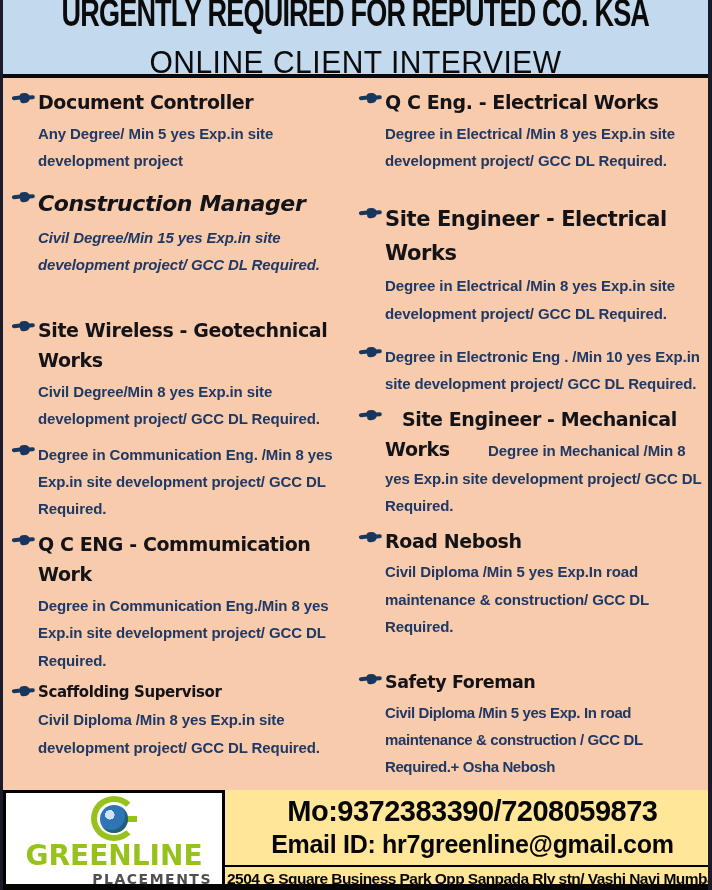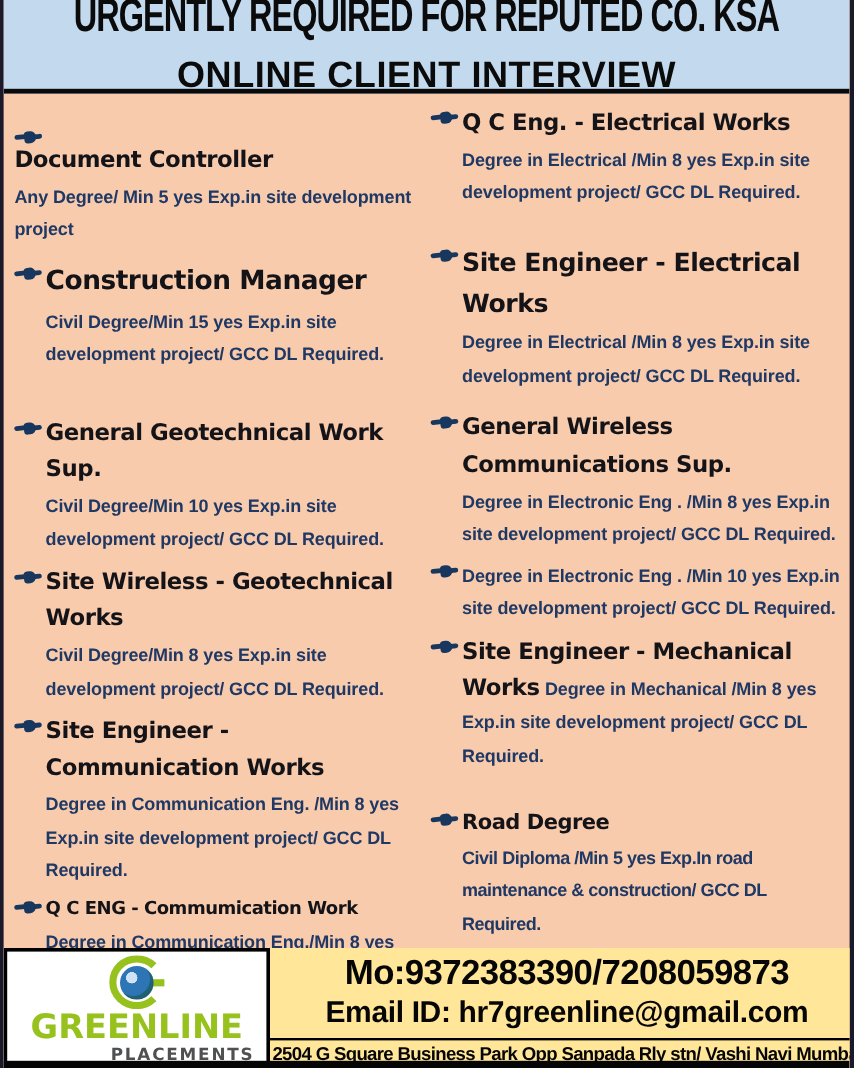--- a/index.html
+++ b/index.html
@@ -14,21 +14,21 @@
   
   .header{
     height:78px; background:#c3d9ee; border-bottom:4px solid #0a0a0a;
     display:flex; flex-direction:column; align-items:center; justify-content:center;
   }
   .header-line1{
     display:inline-block; font-weight:bold; font-size:33px; color:#0b0b0b;
     letter-spacing:-1px; transform:scale(0.82,1.18); white-space:nowrap; line-height:1.05;
   }
   .header-line2{
-    display:inline-block; font-weight:bold; font-size:30px; color:#0b0b0b;
+    display:inline-block; font-weight:normal; font-size:30px; color:#0b0b0b;
     letter-spacing:0.5px; transform:scaleY(1.02); white-space:nowrap; line-height:1.05; margin-top:16px;
   }
   
   .body{ padding:9px 6px 0 9px; height:708px; }
   .cols{ display:flex; }
   .col{ width:50%; }
   .col-left{ padding-right:6px; }
   .col-right{ padding-left:2px; }
   .job{ display:flex; margin-bottom:6px; }
   .bullet{
@@ -50,24 +50,24 @@
   .jtext{ flex:1; min-width:0; }
   .jtitle{
     font-family:"DejaVu Sans", sans-serif;
     font-weight:bold; font-size:19px; line-height:1.62; color:#131318;
     letter-spacing:-0.4px;
   }
   .jdesc{
     font-weight:bold; font-size:15px; line-height:1.82; color:#1f3864;
     letter-spacing:-0.1px; margin-top:2px;
   }
-  .inline .jtitle, .inline .jdesc{ display:inline; margin:0;text-align:right; }
+  .inline .jtitle, .inline .jdesc{ display:inline; margin:17px;text-align:right; }
   
-  .col-left .job:nth-child(1){ margin-bottom:12px;flex-direction:column; }
-  .col-left .job:nth-child(2){ margin-bottom:36px; }
+  .col-left .job:nth-child(1){ margin-bottom:12px; }
+  .col-left .job:nth-child(2){ margin-bottom:36px;font-style:italic; }
   .col-left .job:nth-child(2) .jtitle{ font-size:22px; }
   .col-left .job:nth-child(6) .jtitle{ font-size:15px; }
   .col-left .job:nth-child(6){ margin-bottom:8px; }
   .col-left .job:nth-child(7) .jtitle{ font-size:20px; letter-spacing:-0.6px; }
   .col-left .job:nth-child(7) .jdesc{ letter-spacing:-0.4px; }
   .col-right .job:nth-child(1){ margin-bottom:28px; }
   .col-right .job:nth-child(2){ margin-bottom:14px; }
   .col-right .job:nth-child(2) .jtitle{ font-size:21px; }
   .col-right .job:nth-child(5){ margin-bottom:28px; }
   .col-right .job:nth-child(6) .jtitle{ font-size:17.5px; }
@@ -148,52 +148,40 @@
               <span class="finger"></span>
               <span class="palm"></span>
               <span class="arm"></span>
             </span>
           <div class="jtext">
             <div class="jtitle">Construction Manager</div>
             <div class="jdesc">Civil Degree/Min 15 yes Exp.in site development project/ GCC DL Required.</div>
           </div>
         </div>
 
-        <div class="job">
-          <span class="bullet">
-              <span class="finger"></span>
-              <span class="palm"></span>
-              <span class="arm"></span>
-            </span>
-          <div class="jtext">
-            <div class="jtitle">General Geotechnical Work Sup.</div>
-            <div class="jdesc">Civil Degree/Min 10 yes Exp.in site development project/ GCC DL Required.</div>
-          </div>
-        </div>
 
         <div class="job">
           <span class="bullet">
               <span class="finger"></span>
               <span class="palm"></span>
               <span class="arm"></span>
             </span>
           <div class="jtext">
             <div class="jtitle">Site Wireless - Geotechnical Works</div>
             <div class="jdesc">Civil Degree/Min 8 yes Exp.in site development project/ GCC DL Required.</div>
           </div>
         </div>
 
         <div class="job">
           <span class="bullet">
               <span class="finger"></span>
               <span class="palm"></span>
               <span class="arm"></span>
             </span>
           <div class="jtext">
-            <div class="jtitle">Site Engineer - Communication Works</div>
             <div class="jdesc">Degree in Communication Eng. /Min 8 yes Exp.in site development project/ GCC DL Required.</div>
           </div>
         </div>
 
         <div class="job">
           <span class="bullet">
               <span class="finger"></span>
               <span class="palm"></span>
               <span class="arm"></span>
             </span>
@@ -235,31 +223,20 @@
               <span class="finger"></span>
               <span class="palm"></span>
               <span class="arm"></span>
             </span>
           <div class="jtext">
             <div class="jtitle">Site Engineer - Electrical Works</div>
             <div class="jdesc">Degree in Electrical  /Min 8 yes Exp.in site development project/ GCC DL Required.</div>
           </div>
         </div>
 
-        <div class="job">
-          <span class="bullet">
-              <span class="finger"></span>
-              <span class="palm"></span>
-              <span class="arm"></span>
-            </span>
-          <div class="jtext">
-            <div class="jtitle">General Wireless Communications Sup.</div>
-            <div class="jdesc">Degree in Electronic Eng . /Min 8 yes Exp.in site development project/ GCC DL Required.</div>
-          </div>
-        </div>
 
         <div class="job">
           <span class="bullet">
               <span class="finger"></span>
               <span class="palm"></span>
               <span class="arm"></span>
             </span>
           <div class="jtext">
             <div class="jdesc">Degree in Electronic Eng . /Min 10 yes Exp.in site development project/ GCC DL Required.</div>
           </div>
@@ -279,21 +256,21 @@
           </div>
         </div>
 
         <div class="job">
           <span class="bullet">
               <span class="finger"></span>
               <span class="palm"></span>
               <span class="arm"></span>
             </span>
           <div class="jtext">
-            <div class="jtitle">Road Degree</div>
+            <div class="jtitle">Road Nebosh</div>
             <div class="jdesc">Civil Diploma /Min 5 yes Exp.In road maintenance &amp; construction/ GCC DL Required.</div>
           </div>
         </div>
 
         <div class="job">
           <span class="bullet">
               <span class="finger"></span>
               <span class="palm"></span>
               <span class="arm"></span>
             </span>

